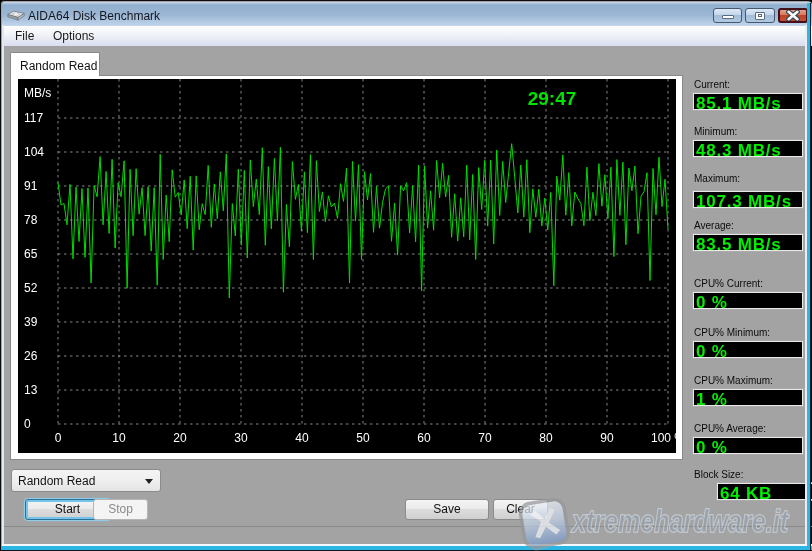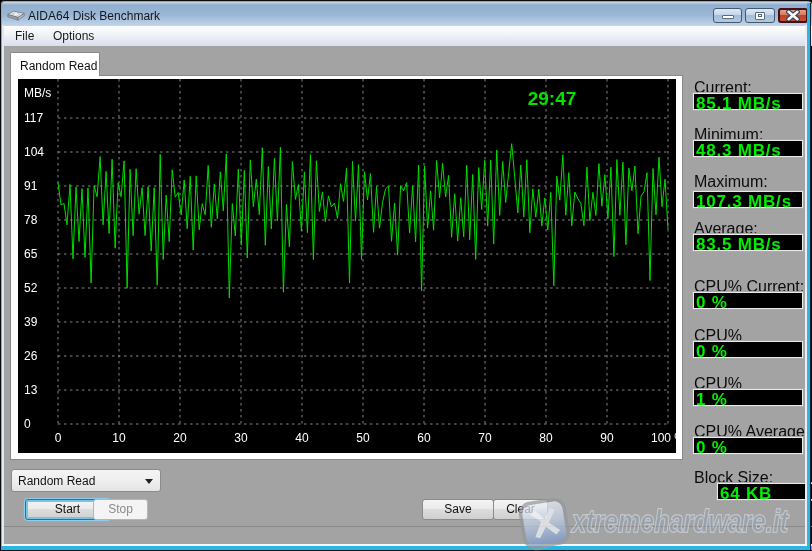--- a/index.html
+++ b/index.html
@@ -46,21 +46,21 @@
   border-radius:2px 2px 0 0; z-index:3;
   font-size:12px; color:#111;
 }
 #tab span { position:absolute; left:9px; top:6px; }
 #panel {
   position:absolute; left:9px; top:74px; width:673px; height:385px;
   background:#fff; border:1px solid #898989; z-index:2;
 }
 #chart { position:absolute; left:17px; top:78px; z-index:4; }
 
-.rlabel { position:absolute; left:693px; width:118px; font-size:16px; color:#0c0c0c; }
+.rlabel { position:absolute; left:693px; width:118px; font-size:10px; color:#0c0c0c; }
 .rbox { position:absolute; left:692px; width:110px; height:17px; background:#000; border:1px solid #e8e8e8; outline:1px solid #aaa; }
 .rbox span { position:absolute; left:2px; top:0px; font-size:17px; font-weight:bold; color:#00ee00; letter-spacing:0.8px; }
 
 .combo {
   position:absolute; top:468px; height:23px; background:linear-gradient(#f4f4f4 0%, #efefef 50%, #e4e4e4 100%);
   border:1px solid #8b8b8b; border-radius:3px; font-size:12px; color:#111;
 }
 .combo .ct { position:absolute; left:6px; top:4px; white-space:nowrap; }
 .combo .arr { position:absolute; right:7px; top:9px; width:0; height:0; border-left:4px solid transparent; border-right:4px solid transparent; border-top:5px solid #222; }
 .pbtn {
@@ -198,21 +198,21 @@
 <div class="rbox" style="top:482px;margin-left:24px;">
       <span>64 KB</span>
     </div>
 
   <div class="combo" style="left:10px; width:150px;">
       <span class="ct">Random Read</span>
       <span class="arr"></span>
     </div>
   <div class="pbtn" style="left:24px; width:85px; border:1px solid #2f6f98; box-shadow:0 0 0 2px #74c4e9 inset, 0 0 1px 1px #8fd0ef;">Start</div>
   <div class="pbtn" style="left:92px; color:#8a8a8a; background:#f4f4f4; border-color:#b5b5b5;">Stop</div>
-  <div class="pbtn" style="left:421px; width:72px;">Save</div>
+  <div class="pbtn" style="left:404px; width:84px;">Save</div>
   <div class="pbtn" style="left:492px;">Clear</div>
   <div id="sep"></div>
   <div id="edgeL"></div>
     <div id="edgeR"></div>
     <div id="edgeRcyan"></div>
     <div id="edgeRdark"></div>
   <div id="edgeB"></div>
     <div id="edgeBcyan"></div>
     <div id="edgeBdark"></div>
   <svg id="watermark" width="312" height="61" viewBox="0 0 312 61">

